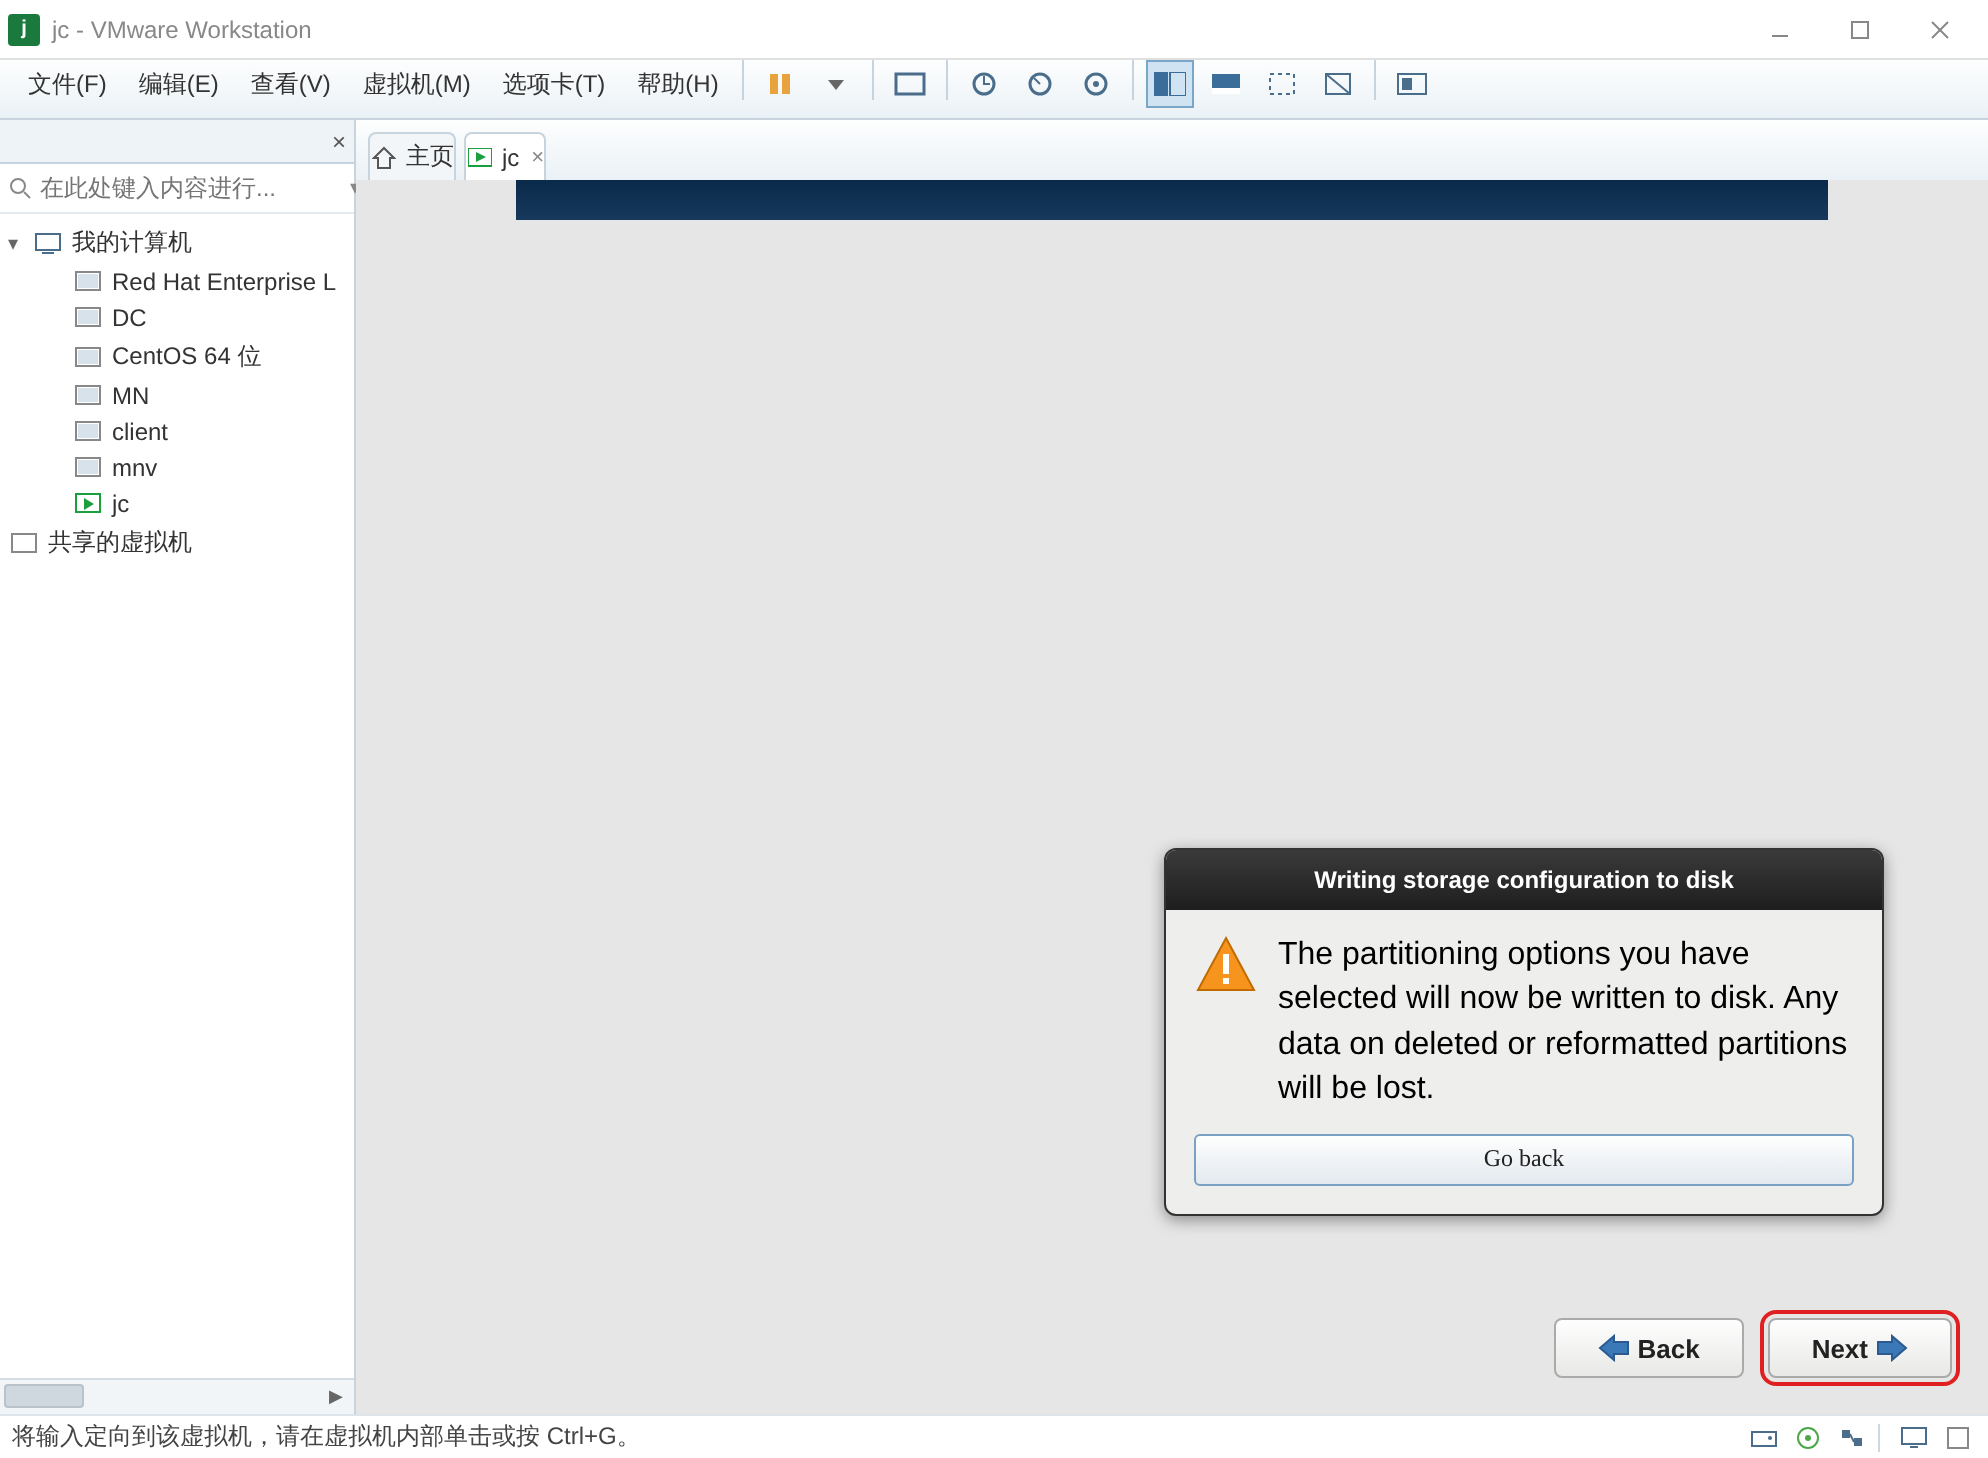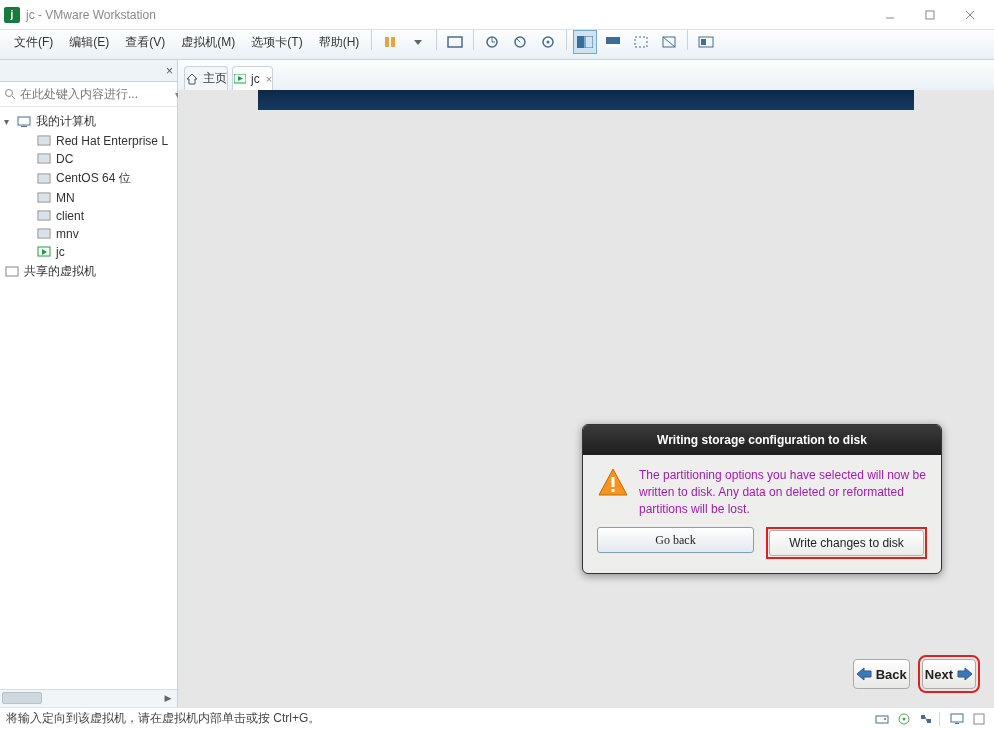--- a/index.html
+++ b/index.html
@@ -52,30 +52,30 @@
 .tab.inactive { background:#f3f6f9; }
 
 .vm-view { flex:1; background:#e6e6e6; position:relative; }
 .vm-topbar { position:absolute; left:80px; right:80px; top:0; height:20px; background: linear-gradient(#0a2a4a,#16395c); }
 
 
 .dialog { position:absolute; left:404px; top:334px; width:360px; background:#eeeeec; border:1px solid #333; border-radius:6px; box-shadow: 0 2px 8px rgba(0,0,0,0.4); }
 .dialog-title { height:30px; background: linear-gradient(#3a3a3a,#1e1e1e); color:#fff; font-size:12px; font-weight:bold; display:flex; align-items:center; justify-content:center; border-radius:5px 5px 0 0; }
 .dialog-body { padding: 12px 14px 10px 14px; display:flex; }
 .dialog-body .warn-icon { width:32px; height:32px; margin-right:10px; flex-shrink:0; }
-.dialog-body .msg { font-size:12px; color:#a21caf; line-height:1.4; }
+.dialog-body .msg { font-size:16px; color:#000000; line-height:1.4; }
 .dialog-buttons { display:flex; justify-content:flex-start; gap:12px; padding: 0 14px 14px 14px; }
 .dlg-btn { flex:1; height:26px; font-size:12px; color:#222; display:flex; align-items:center; justify-content:center; cursor:pointer; }
 .dlg-btn.goback { background: linear-gradient(#fefefe,#e3e9ef); border:1px solid #7aa0c4; border-radius:3px;font-family:Liberation Serif, serif; }
 .dlg-btn.write { background: linear-gradient(#fefefe,#ececea); border:1px solid #b0b0ae; border-radius:3px; }
 .red-box { border:2px solid #e02020; padding:1px; }
 
 
 .nav-buttons { position:absolute; right:18px; bottom:18px; display:flex; gap:12px; }
-.nav-btn { height:30px; padding:0 2px; display:flex; align-items:center; background: linear-gradient(#fefefe,#e8e8e6); border:1px solid #aaa; border-radius:4px; font-size:13px; color:#222; font-weight:bold; }
+.nav-btn { height:30px; padding:0 21px; display:flex; align-items:center; background: linear-gradient(#fefefe,#e8e8e6); border:1px solid #aaa; border-radius:4px; font-size:13px; color:#222; font-weight:bold; }
 .nav-btn .arrow { width:16px; height:16px; margin-right:4px; display:inline-flex;align-items:center;justify-content:center; }
 .nav-btn.next .arrow { margin-right:0; margin-left:4px; order:2; }
 .nav-btn.next { }
 .red-outline { outline:2px solid #e02020; outline-offset:2px; }
 
 
 .statusbar { height:22px; background:#fff; border-top:1px solid #dde4ea; display:flex; align-items:center; padding:0 6px; font-size:12px; color:#444; }
 .statusbar .spacer { flex:1; }
 .statusbar .sb-icon { width:18px; height:16px; margin-left:4px; display:inline-flex;align-items:center;justify-content:center; }
 .statusbar .sb-sep { width:1px; height:14px; background:#cfd8df; margin:0 4px; }
@@ -322,23 +322,20 @@
             <svg width="32" height="32" viewBox="0 0 32 32">
                 <polygon points="16,2 30,28 2,28" fill="#f7941e" stroke="#c06a00" stroke-width="1"></polygon>
                 <rect x="14.5" y="10" width="3" height="10" fill="#fff"></rect>
                 <rect x="14.5" y="22" width="3" height="3" fill="#fff"></rect>
               </svg>
           </div>
           <div class="msg">The partitioning options you have selected will now be written to disk.  Any data on deleted or reformatted partitions will be lost.</div>
         </div>
         <div class="dialog-buttons">
           <div class="dlg-btn goback">Go back</div>
-          <div class="red-box" style="flex:1;">
-            <div class="dlg-btn write">Write changes to disk</div>
-          </div>
         </div>
       </div>
 
       <div class="nav-buttons">
         <div class="nav-btn back">
           <span class="arrow">
               <svg width="16" height="14">
                 <polygon points="8,1 1,7 8,13 8,10 15,10 15,4 8,4" fill="#3a78b8" stroke="#2a5a90"></polygon>
               </svg>
             </span>

